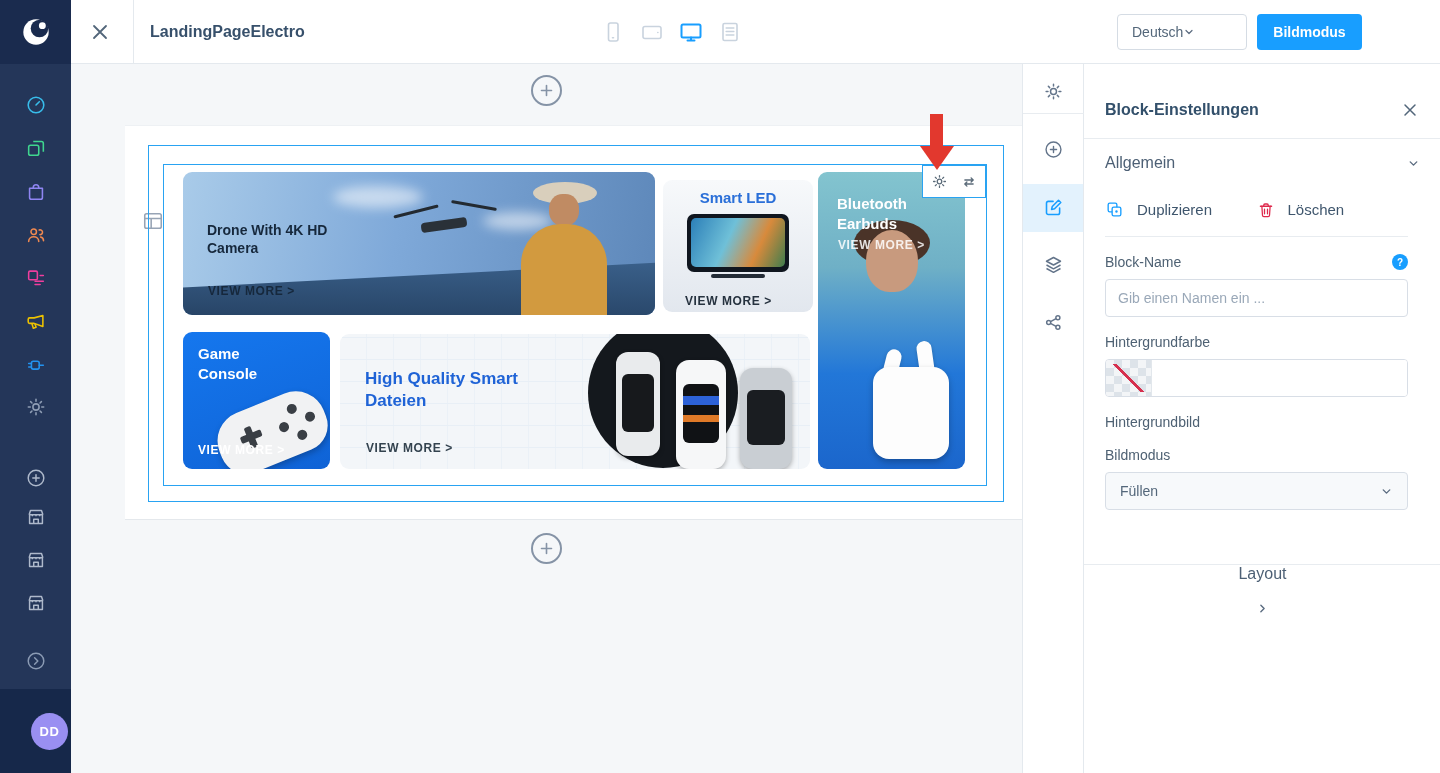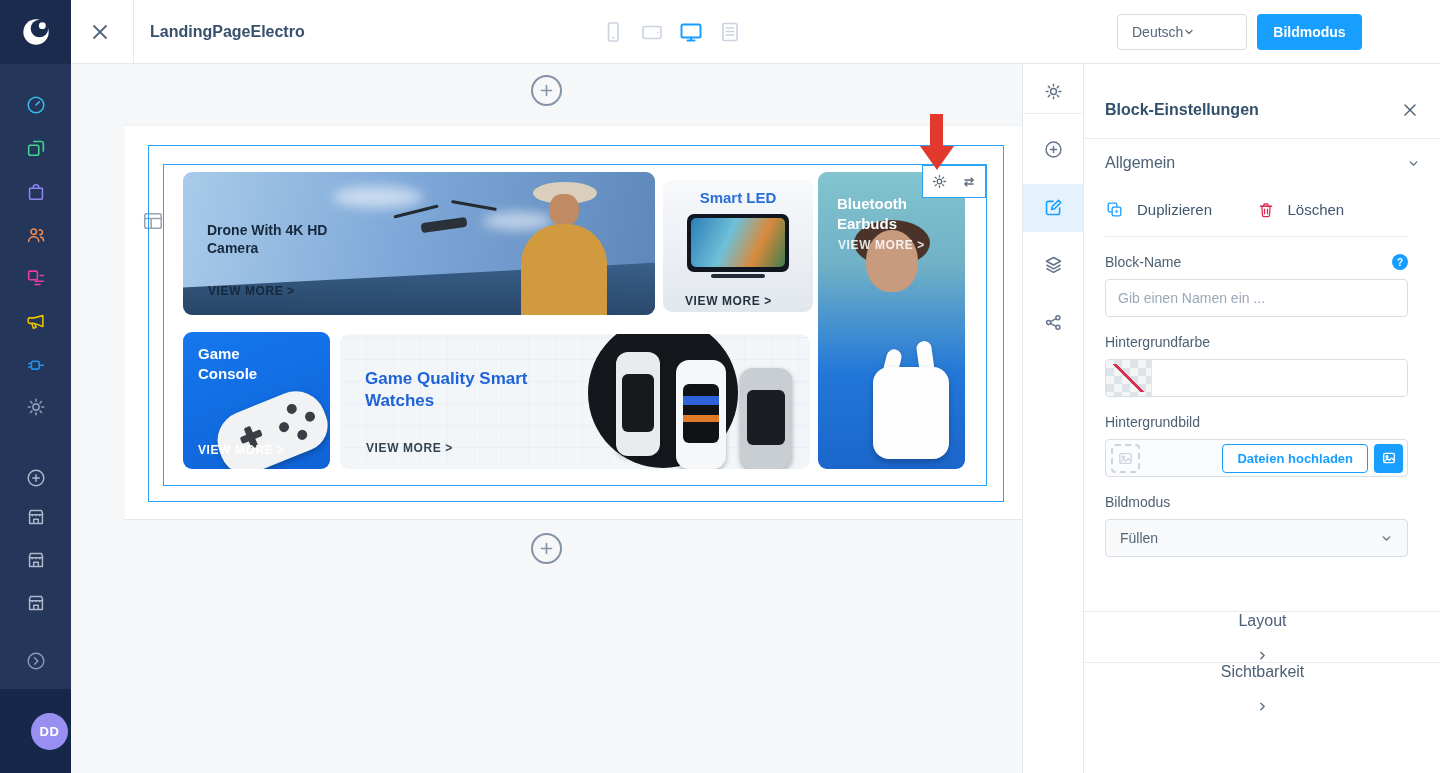--- a/index.html
+++ b/index.html
@@ -380,21 +380,21 @@
         <div class="blob"></div>
         <div class="w1">
             <div class="w1s"></div>
           </div>
         <div class="w2">
             <div class="w2s"></div>
           </div>
         <div class="w3">
             <div class="w3s"></div>
           </div>
-        <div class="title">Game Quality Smart Watches</div>
+        <div class="title">High Quality Smart Dateien</div>
         <div class="cta">VIEW MORE &gt;</div>
       </div>
     </div>
   </div>
 
   <div class="plus-btn plus-bottom ix">
       <svg width="15" height="15" viewBox="0 0 24 24" fill="none" stroke="currentColor" stroke-width="2.6" stroke-linecap="round">
         <path d="M12 4v16M4 12h16"></path>
       </svg>
     </div>
@@ -497,37 +497,20 @@
       <div class="color-input">
         <div class="color-none ix"></div>
         <input type="text" class="ix" value="" style="">
       </div>
     </div>
 
     <div class="form-group">
       <div class="label-row">
           <span class="f-label">Hintergrundbild</span>
         </div>
-      <div class="upload-box">
-        <div class="media-placeholder">
-            <svg width="17" height="17" viewBox="0 0 24 24" fill="none" stroke="currentColor" stroke-width="1.8" stroke-linejoin="round">
-              <rect x="4" y="5" width="16" height="14" rx="2"></rect>
-              <circle cx="9" cy="10" r="1.5"></circle>
-              <path d="M5 17l4.5-4.5 3 3L16 12l4 4"></path>
-            </svg>
-          </div>
-        <button class="upload-btn ix">Dateien hochladen</button>
-        <button class="media-btn ix">
-            <svg width="16" height="16" viewBox="0 0 24 24" fill="none" stroke="currentColor" stroke-width="1.9" stroke-linejoin="round">
-              <rect x="4" y="5" width="16" height="14" rx="2"></rect>
-              <circle cx="9" cy="10" r="1.5"></circle>
-              <path d="M5 17l4.5-4.5 3 3L16 12l4 4"></path>
-            </svg>
-          </button>
-      </div>
     </div>
 
     <div class="form-group">
       <div class="label-row">
           <span class="f-label">Bildmodus</span>
         </div>
       <div class="select-box ix">
         <span>Füllen</span>
         <span class="chev">
             <svg width="13" height="13" viewBox="0 0 24 24" fill="none" stroke="currentColor" stroke-width="2.6" stroke-linecap="round" stroke-linejoin="round">
@@ -540,22 +523,14 @@
 
   <div class="nav-rows">
     <div class="nav-row ix">
       <span>Layout</span>
       <span class="chev">
           <svg width="13" height="13" viewBox="0 0 24 24" fill="none" stroke="currentColor" stroke-width="2.6" stroke-linecap="round" stroke-linejoin="round">
             <path d="M9 6l6 6-6 6"></path>
           </svg>
         </span>
     </div>
-    <div class="nav-row ix">
-      <span>Sichtbarkeit</span>
-      <span class="chev">
-          <svg width="13" height="13" viewBox="0 0 24 24" fill="none" stroke="currentColor" stroke-width="2.6" stroke-linecap="round" stroke-linejoin="round">
-            <path d="M9 6l6 6-6 6"></path>
-          </svg>
-        </span>
-    </div>
   </div>
 </div>
 
 </body></html>

